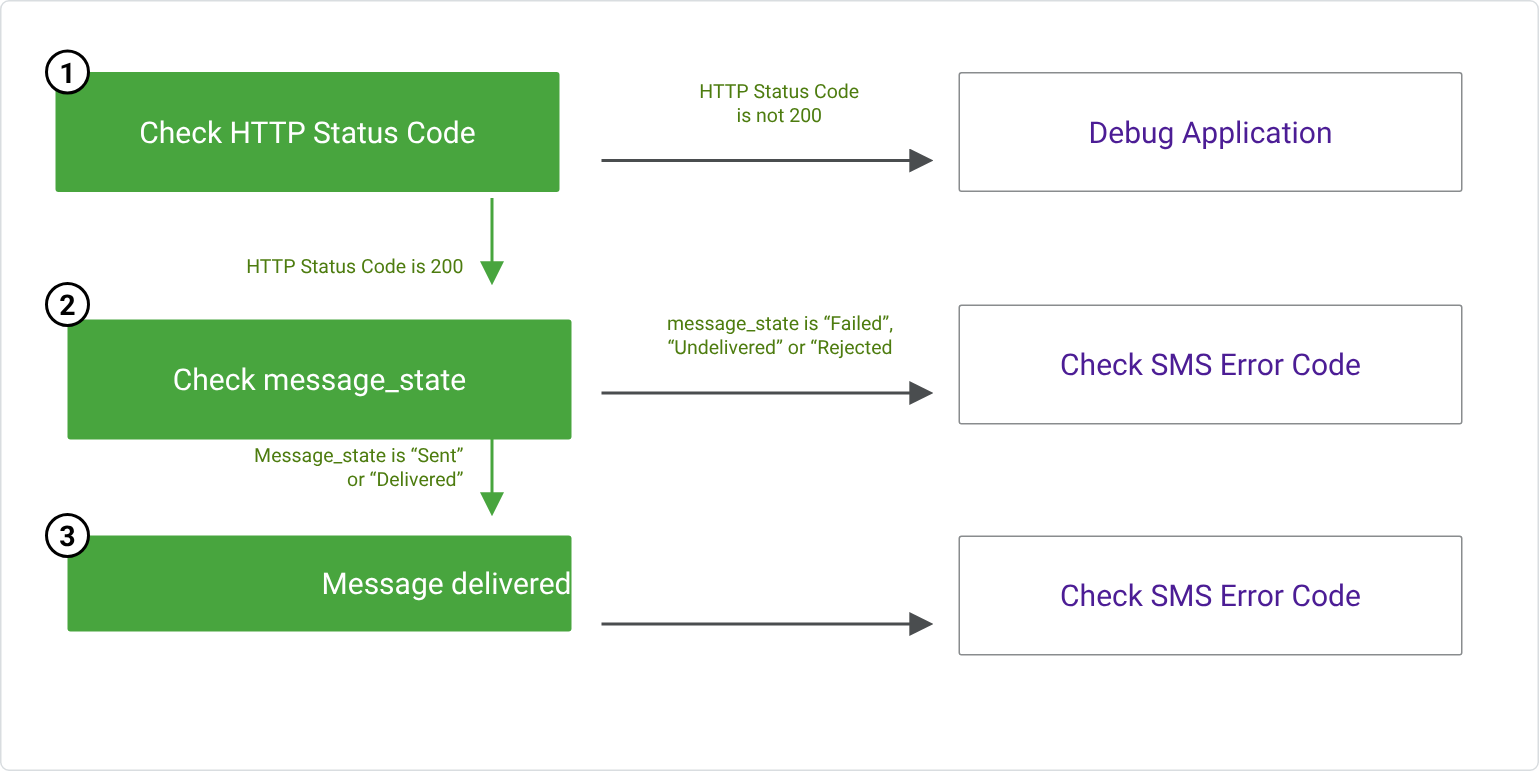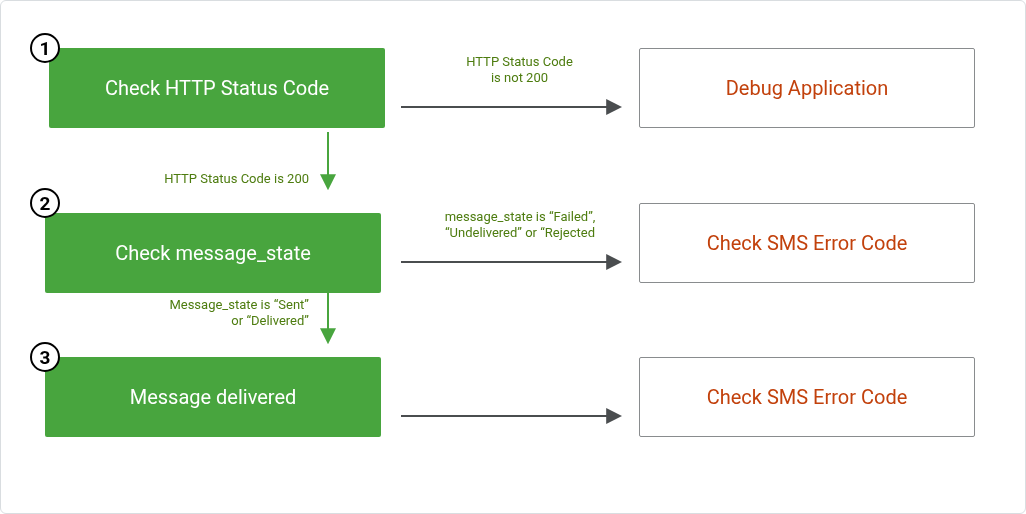--- a/index.html
+++ b/index.html
@@ -38,21 +38,21 @@
     display: flex;
     align-items: center;
     justify-content: center;
     font-size: 20px;
     border-radius: 2px;
   }
   .white-box {
     position: absolute;
     background: #fff;
     border: 1.5px solid #898c8e;
-    color: #c2410c;
+    color: #4c1d95;
     display: flex;
     align-items: center;
     justify-content: center;
     font-size: 20px;
     border-radius: 2px;
   }
   .label {
     position: absolute;
     font-size: 13px;
     color: #4d7c0f;
@@ -68,21 +68,21 @@
   }
 </style>
 </head>
 <body>
 
 <div class="canvas">
 
   <div class="badge" style="left:29px; top:32px;">
     <span>1</span>
   </div>
-  <div class="green-box" style="left:48px; top:47px; width:336px; height:80px;">
+  <div class="green-box" style="left:36px; top:47px; width:336px; height:80px;">
     <span>Check HTTP Status Code</span>
   </div>
   <div class="label" style="left:426px; top:53px; width:185px; white-space:pre-line;">HTTP Status Code
 is not 200</div>
   <div class="white-box" style="left:638px; top:47px; width:336px; height:80px;">
     <span>Debug Application</span>
   </div>
   <div class="label" style="left:98px; top:150px; width:210px; text-align:right;margin-top:20px;">HTTP Status Code is 200</div>
 
   <div class="badge" style="left:29px; top:187px;">
@@ -95,21 +95,21 @@
 “Undelivered” or “Rejected</div>
   <div class="white-box" style="left:638px; top:202px; width:336px; height:80px;">
     <span>Check SMS Error Code</span>
   </div>
   <div class="label" style="left:98px; top:296px; width:210px; text-align:right; white-space:pre-line;">Message_state is “Sent”
 or “Delivered”</div>
 
   <div class="badge" style="left:29px; top:341px;">
     <span>3</span>
   </div>
-  <div class="green-box" style="left:44px; top:356px; width:336px; height:80px;">
+  <div class="green-box" style="left:44px; top:356px; width:336px; height:64px;justify-content:flex-end;">
     <span>Message delivered</span>
   </div>
   <div class="white-box" style="left:638px; top:356px; width:336px; height:80px;">
     <span>Check SMS Error Code</span>
   </div>
 
   <svg class="arrows">
     <defs>
       <marker id="arr-dark" viewBox="0 0 10 10" refX="8" refY="5" markerWidth="8" markerHeight="8" orient="auto">
         <path d="M 0 0 L 10 5 L 0 10 z" fill="#4a4d4f"></path>

